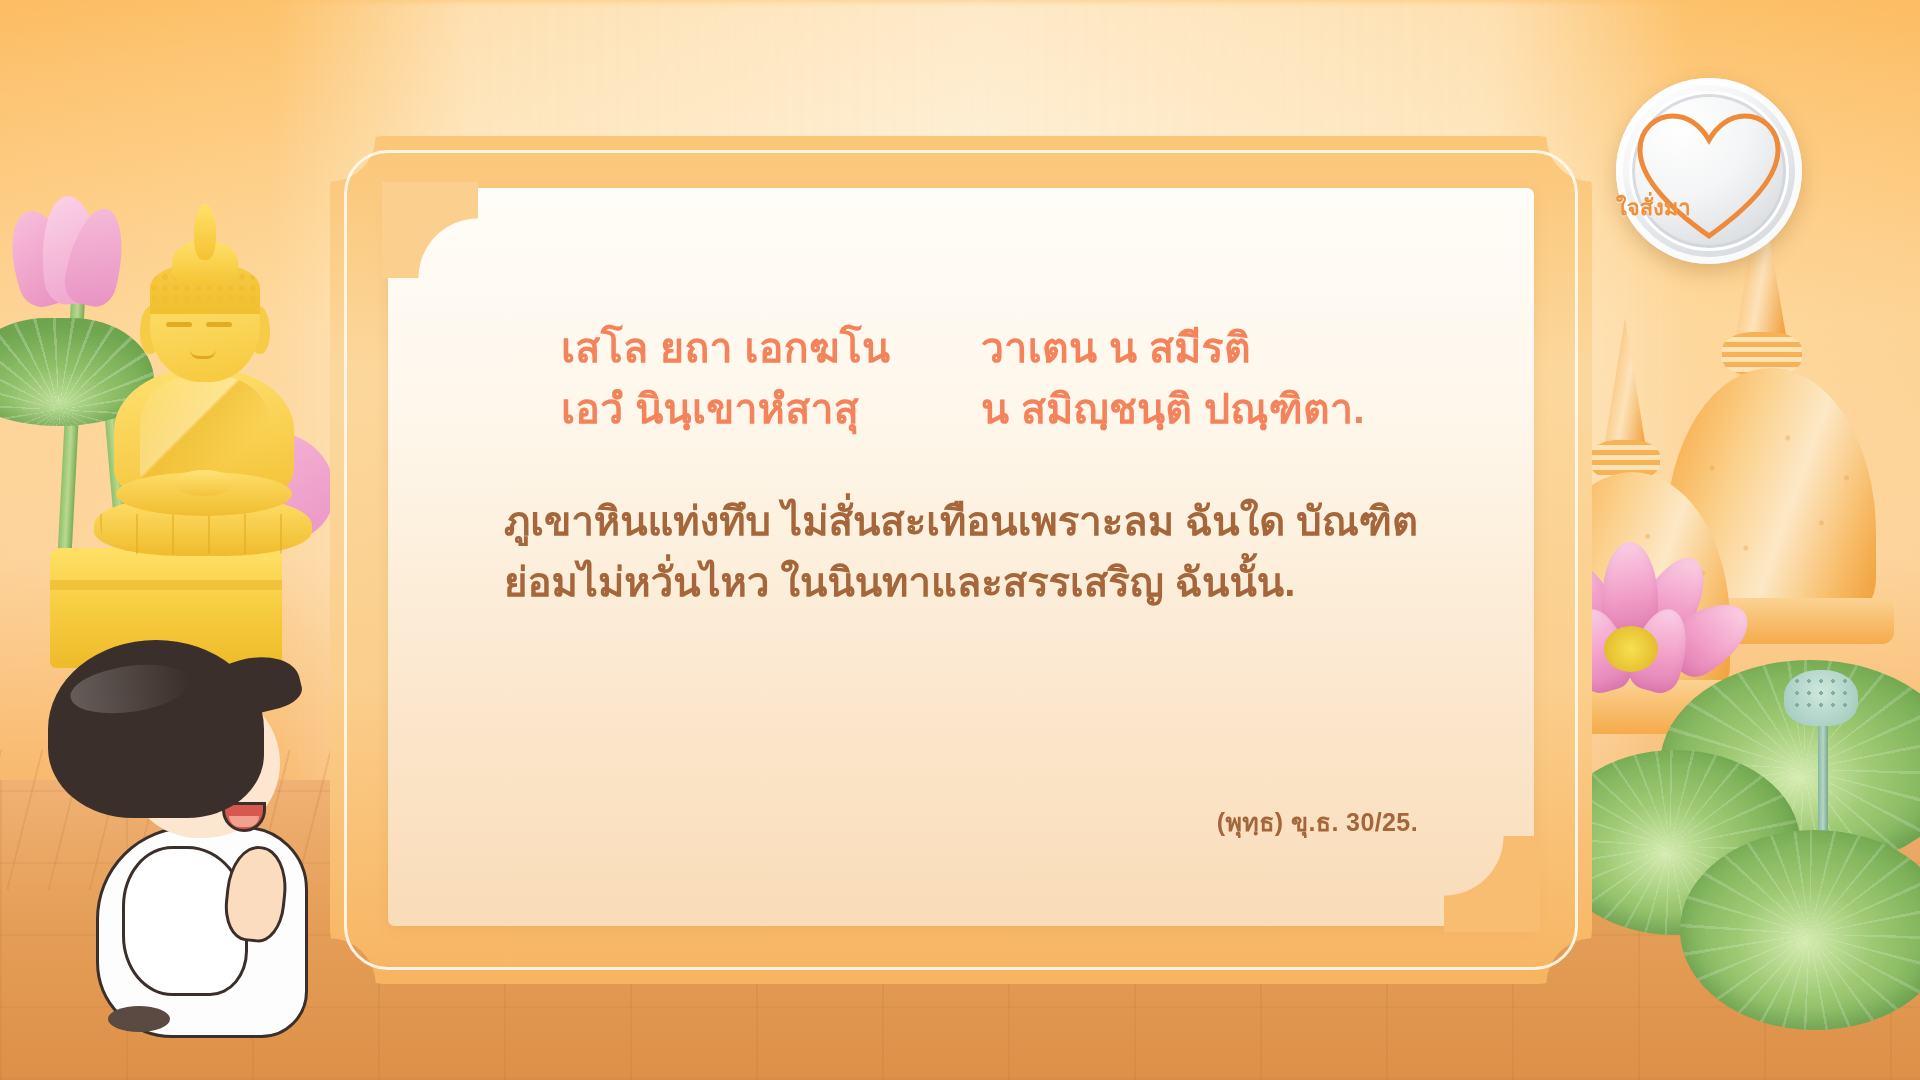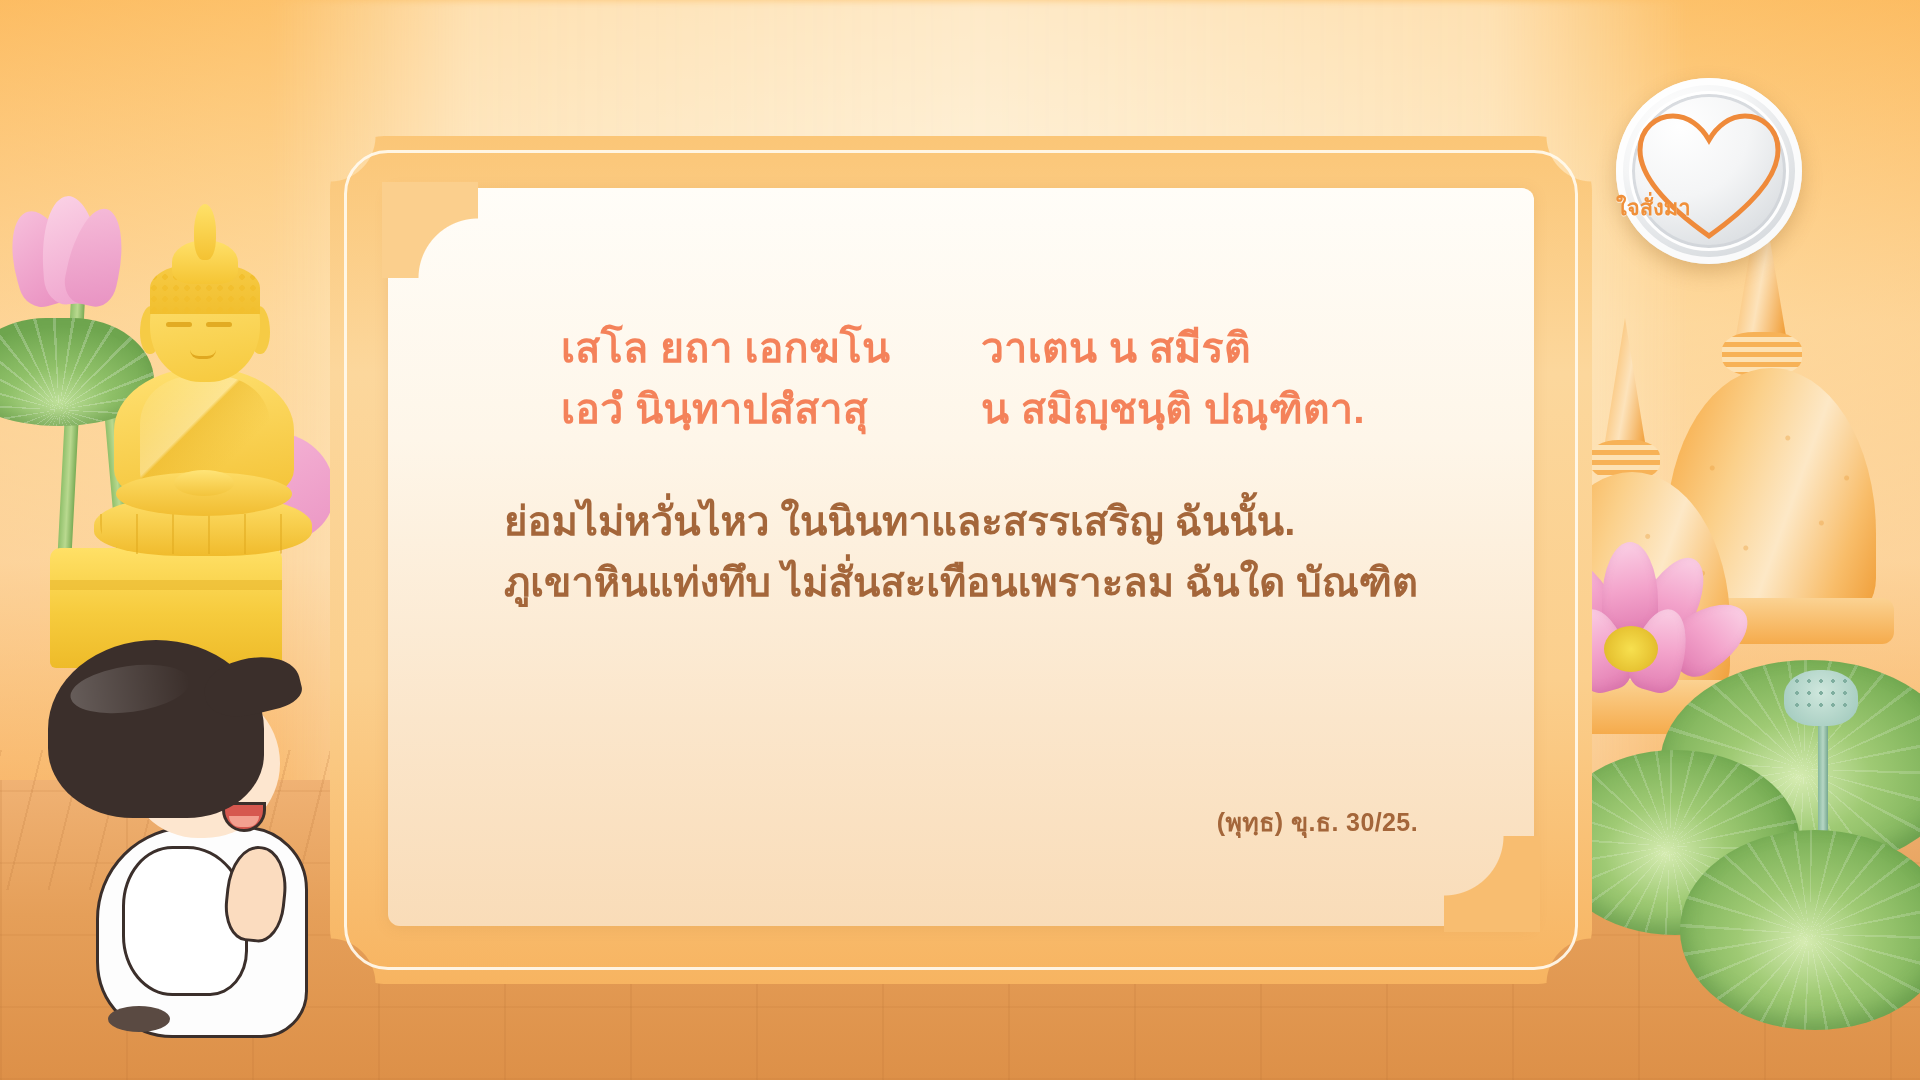--- a/index.html
+++ b/index.html
@@ -221,21 +221,21 @@
       radial-gradient(circle 46px at 0 100%,transparent 45px,#000 46px) 0 100%/50% 50% no-repeat,
       radial-gradient(circle 46px at 100% 100%,transparent 45px,#000 46px) 100% 100%/50% 50% no-repeat;
   }
   .card-hairline{
     position:absolute;left:14px;top:14px;right:14px;bottom:14px;
     border:3px solid rgba(255,250,238,.92);border-radius:44px;pointer-events:none;
   }
   .card-inner{
     position:absolute;left:58px;top:52px;right:58px;bottom:58px;
     background:linear-gradient(180deg,#fffdf8 0%, #fef6e9 34%, #fbe6cb 72%, #f9dcb8 100%);
-    border-radius:12px;
+    border-radius:7px;
     box-shadow:0 2px 14px rgba(190,130,60,.18);
   }
   .card-inner::before{
     content:"";position:absolute;left:-6px;top:-6px;width:96px;height:96px;
     background:
       radial-gradient(circle 60px at 96px 96px, transparent 59px, #fbcf8d 60px);
   }
   .card-inner::after{
     content:"";position:absolute;right:-6px;bottom:-6px;width:96px;height:96px;
     background:
@@ -390,27 +390,27 @@
     <div class="card-outer"></div>
     <div class="card-hairline"></div>
     <div class="card-inner">
 
       <div class="content">
         <div class="pali">
           <div class="pali-row">
             <span class="col-a">เสโล ยถา เอกฆโน</span><span class="col-b">วาเตน น สมีรติ</span>
           </div>
           <div class="pali-row">
-            <span class="col-a">เอวํ นินฺทาปสํสาสุ</span><span class="col-b">น สมิญฺชนฺติ ปณฺฑิตา.</span>
+            <span class="col-a">เอวํ นินฺเขาหํสาสุ</span><span class="col-b">น สมิญฺชนฺติ ปณฺฑิตา.</span>
           </div>
         </div>
 
         <div class="translation">
+          <div>ภูเขาหินแท่งทึบ ไม่สั่นสะเทือนเพราะลม ฉันใด บัณฑิต</div>
           <div>ย่อมไม่หวั่นไหว ในนินทาและสรรเสริญ ฉันนั้น.</div>
-          <div>ภูเขาหินแท่งทึบ ไม่สั่นสะเทือนเพราะลม ฉันใด บัณฑิต</div>
         </div>
       </div>
 
       <div class="citation">(พุทฺธ) ขุ.ธ. 30/25.</div>
     </div>
   </div>
 
   <div class="badge">
     <div class="badge-ring"></div>
     <svg class="badge-heart" viewBox="0 0 186 186">

